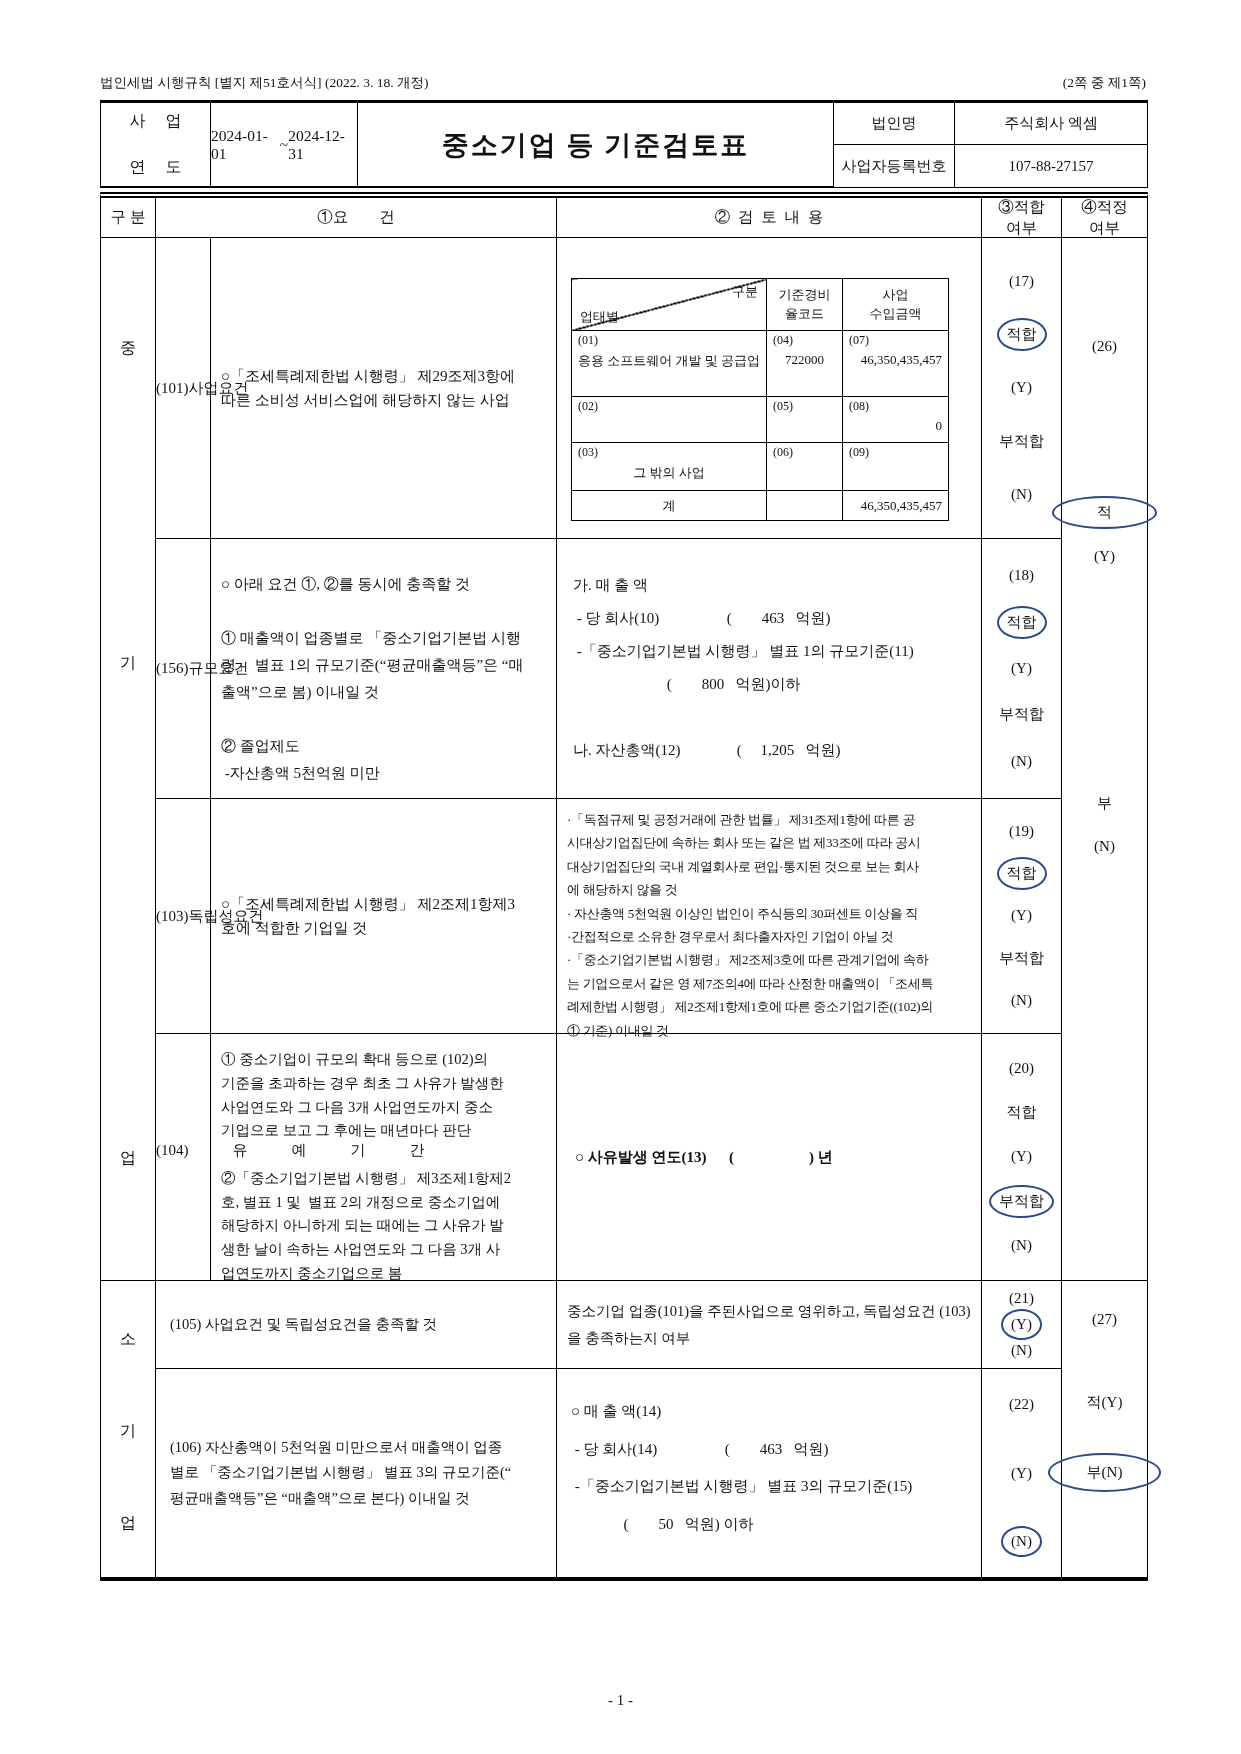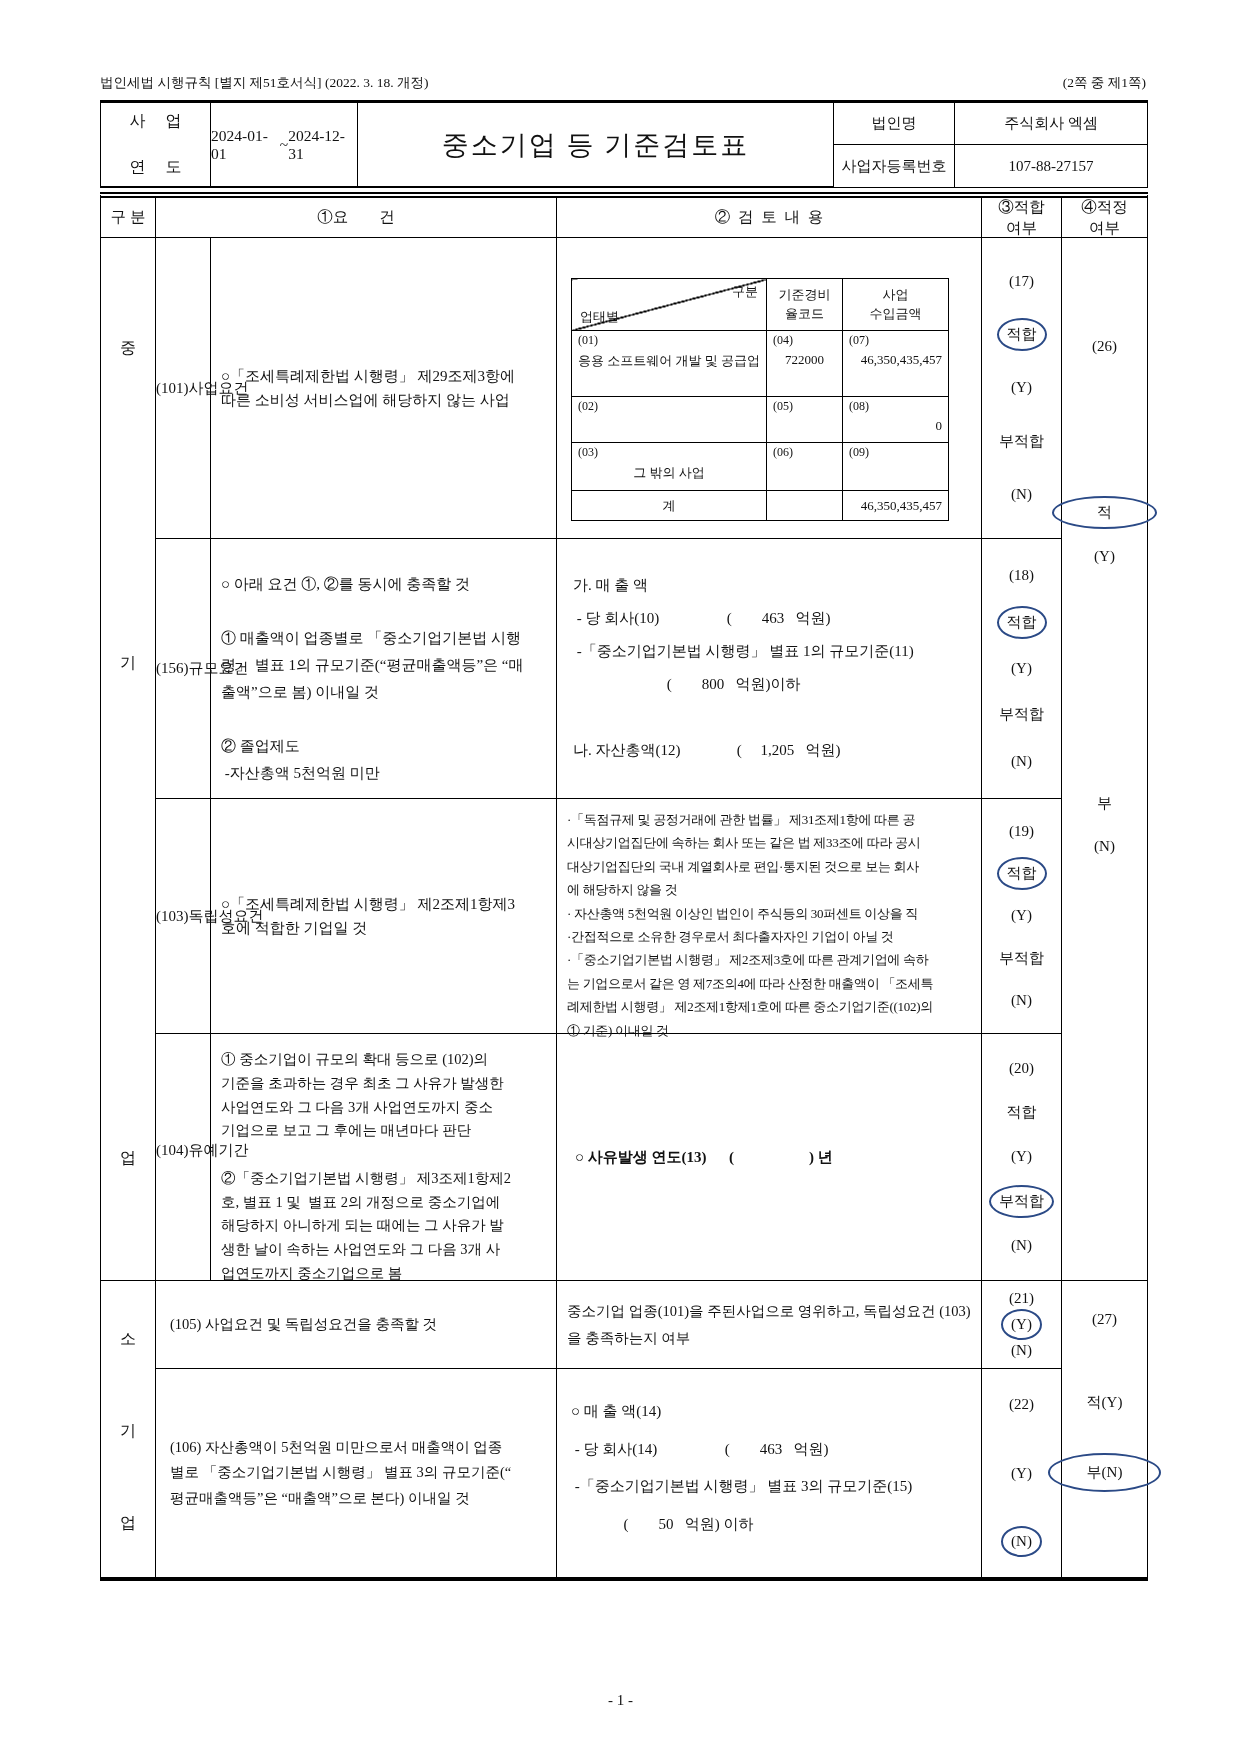--- a/index.html
+++ b/index.html
@@ -13,21 +13,21 @@
         grid-template-rows:42px 42px;
         border:1.6px solid #000;border-top-width:3.5px;background:#fff;}
   .bc{border-right:1.6px solid #000;border-bottom:1.6px solid #000;box-sizing:border-box;min-width:0;min-height:0;}
   .nr{border-right:none !important;}
   .nb{border-bottom:none !important;}
   #i-label{grid-area:1/1/3/2;display:flex;flex-direction:column;justify-content:space-between;
            align-items:center;padding:8px 0;font-size:16px;letter-spacing:8px;text-indent:8px;}
   #i-dates{grid-area:1/2/3/3;display:flex;flex-direction:row;justify-content:space-between;
            align-items:center;padding:7px 0;font-size:15.5px;}
   #i-title{grid-area:1/3/3/4;display:flex;align-items:center;justify-content:center;
-           font-size:27px;font-weight:normal;letter-spacing:2px;}
+           font-size:27px;font-weight:bold;letter-spacing:2px;}
   #i-corp-l{grid-area:1/4/2/5;}#i-corp-v{grid-area:1/5/2/6;}
   #i-reg-l{grid-area:2/4/3/5;}#i-reg-v{grid-area:2/5/3/6;}
   .ictr{display:flex;align-items:center;justify-content:center;font-size:15px;}
   
   .main{position:absolute;left:100px;top:192px;display:grid;
         grid-template-columns:55px 55px 346px 425px 80px 85px;
         grid-template-rows:40px 301px 260px 235px 247px 88px 208px;
         border:1.6px solid #000;border-top:6px double #000;border-bottom:4px solid #000;background:#fff;}
   .hd{display:flex;align-items:center;justify-content:center;font-size:15.5px;
       white-space:pre;text-align:center;line-height:1.35;}
@@ -39,21 +39,21 @@
   #n102{grid-area:3/2;}#q102{grid-area:3/3;}#c102{grid-area:3/4;}#f102{grid-area:3/5;}
   #n103{grid-area:4/2;}#q103{grid-area:4/3;}#c103{grid-area:4/4;}#f103{grid-area:4/5;}
   #n104{grid-area:5/2;}#q104{grid-area:5/3;}#c104{grid-area:5/4;}#f104{grid-area:5/5;}
   #q105{grid-area:6/2/7/4;}#c105{grid-area:6/4;}#f105{grid-area:6/5;}
   #a-sml{grid-area:6/6/8/7;}
   #q106{grid-area:7/2/8/4;}#c106{grid-area:7/4;}#f106{grid-area:7/5;gap:24px;}
   .gu{position:relative;font-size:16px;}
   .gu span{position:absolute;left:0;right:0;text-align:center;}
   .numcell{display:flex;flex-direction:row;align-items:center;justify-content:space-evenly;
            font-size:15px;padding:22px 0;}
-  #n104{padding:38px 0 52px;}
+  #n104{padding:38px 0 52px;gap:44px;}
   .req{font-size:15px;line-height:1.6;padding:8px 10px;white-space:pre-wrap;
        display:flex;flex-direction:column;justify-content:center;}
   #q102{justify-content:flex-start;padding-top:32px;line-height:1.8;}
   #q104{justify-content:flex-start;padding-top:14px;line-height:1.64;font-size:14.5px;}
   #q105,#q106{font-size:14.5px;line-height:1.75;padding-left:14px;}
   .cont{font-size:15px;white-space:pre-wrap;}
   #c102{padding:30px 0 0 16px;line-height:2.2;}
   #c103{font-size:13px;line-height:1.8;padding:9px 6px 0 10px;letter-spacing:-0.3px;}
   #c104{display:flex;align-items:center;padding-left:18px;font-weight:bold;}
   #c105{display:flex;flex-direction:column;justify-content:center;padding-left:10px;

